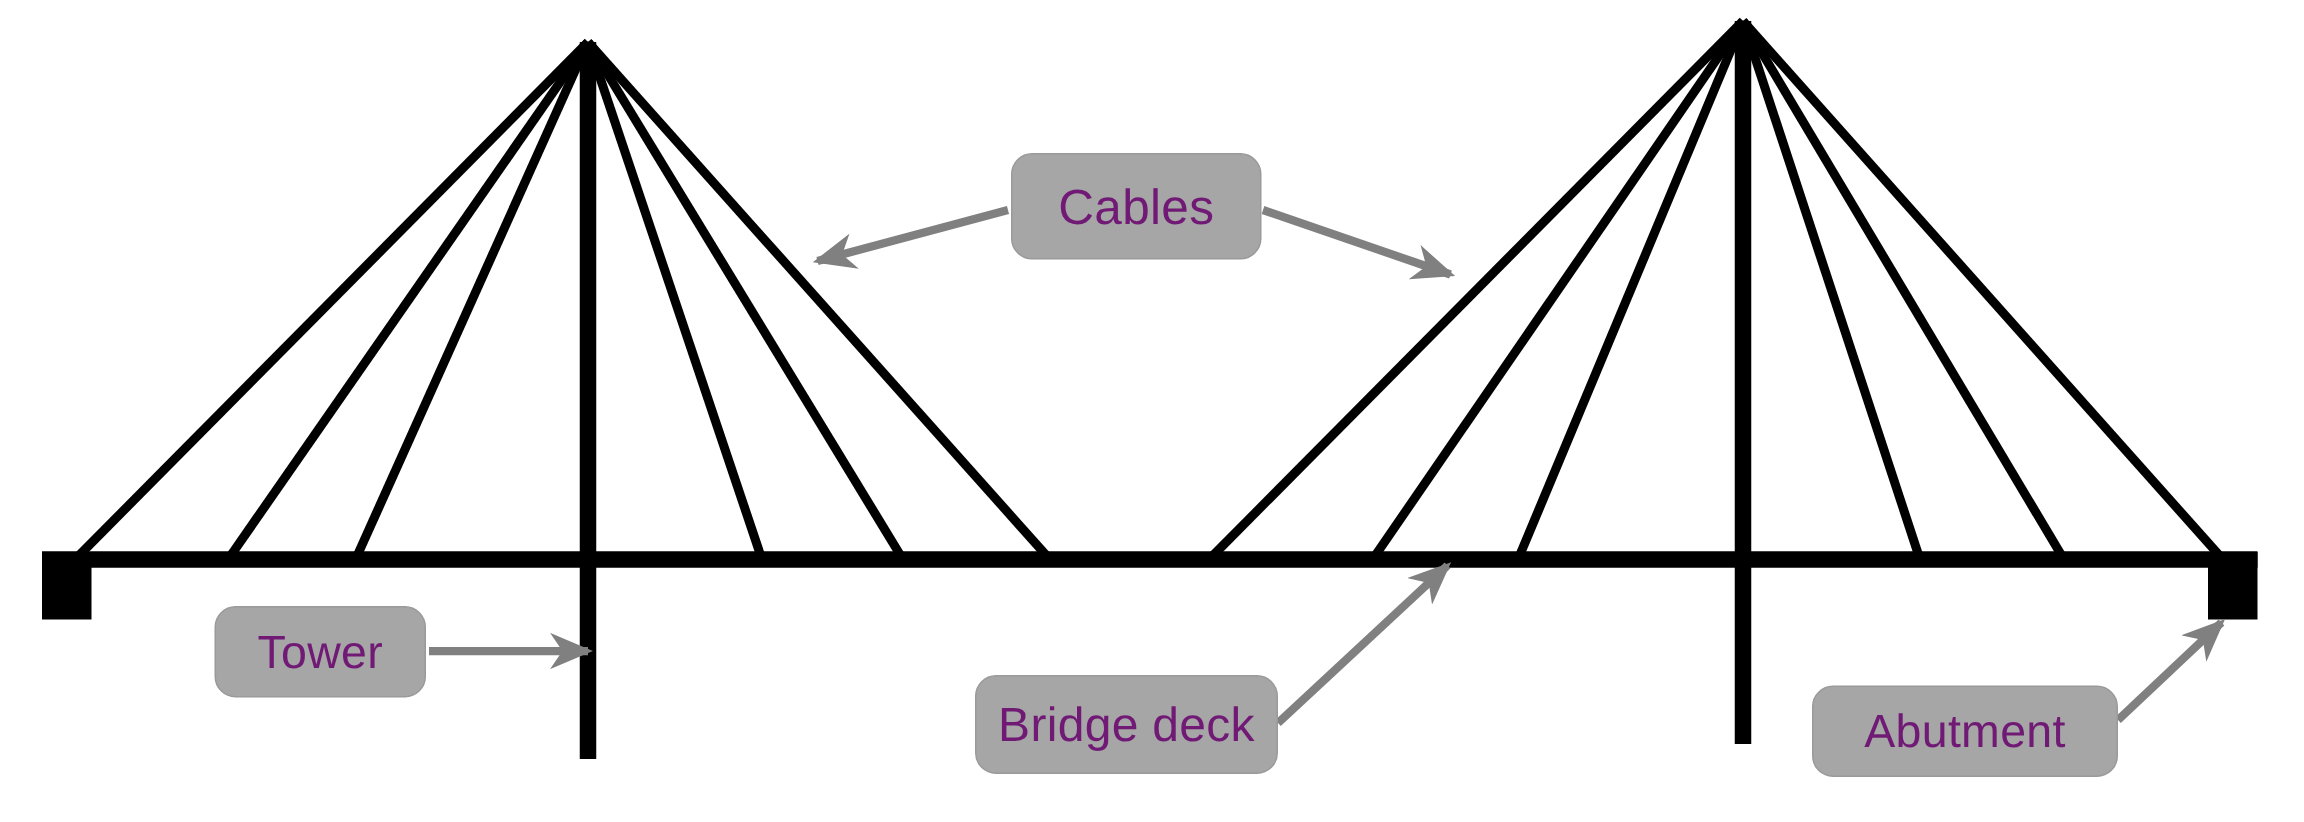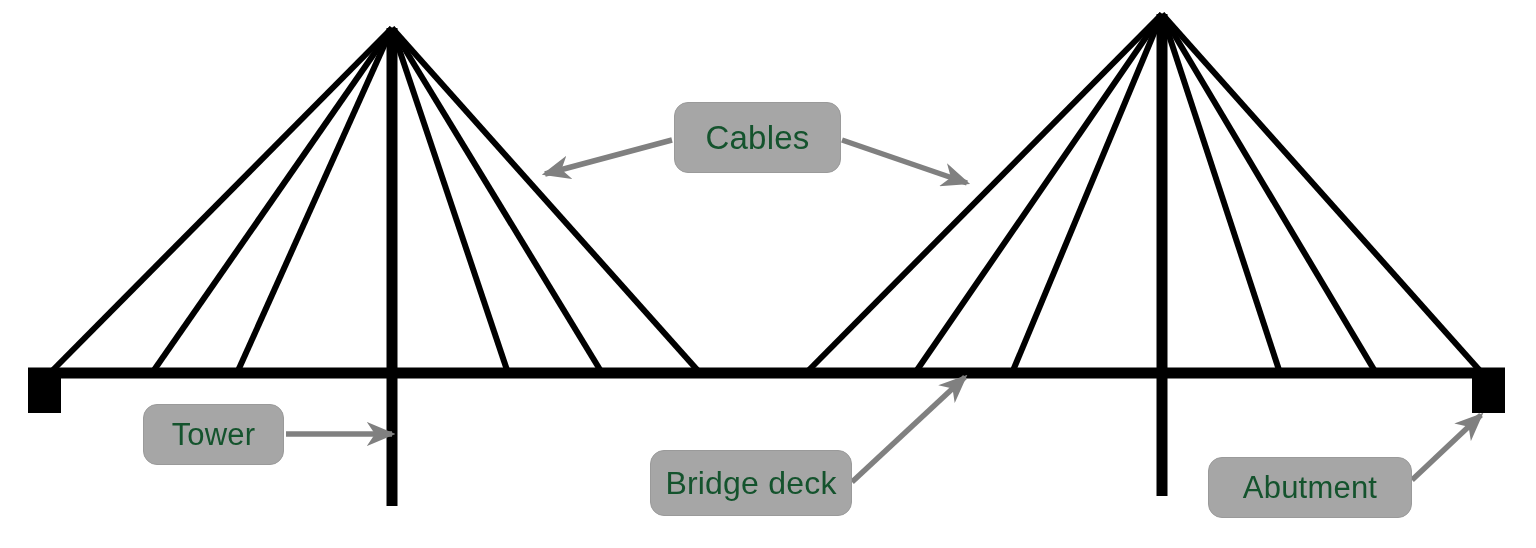--- a/index.html
+++ b/index.html
@@ -25,21 +25,21 @@
     width: 1536px;
     height: 548px;
     display: block;
   }
   .callout-label {
     position: absolute;
     box-sizing: border-box;
     background: #a6a6a6;
     border: 1px solid #9a9a9a;
     border-radius: 14px;
-    color: #14532d;
+    color: #701a75;
     display: flex;
     align-items: center;
     justify-content: center;
     font-family: "Liberation Sans", sans-serif;
     font-weight: 400;
     letter-spacing: 0.2px;
     white-space: nowrap;
     user-select: none;
   }
   #label-cables {

